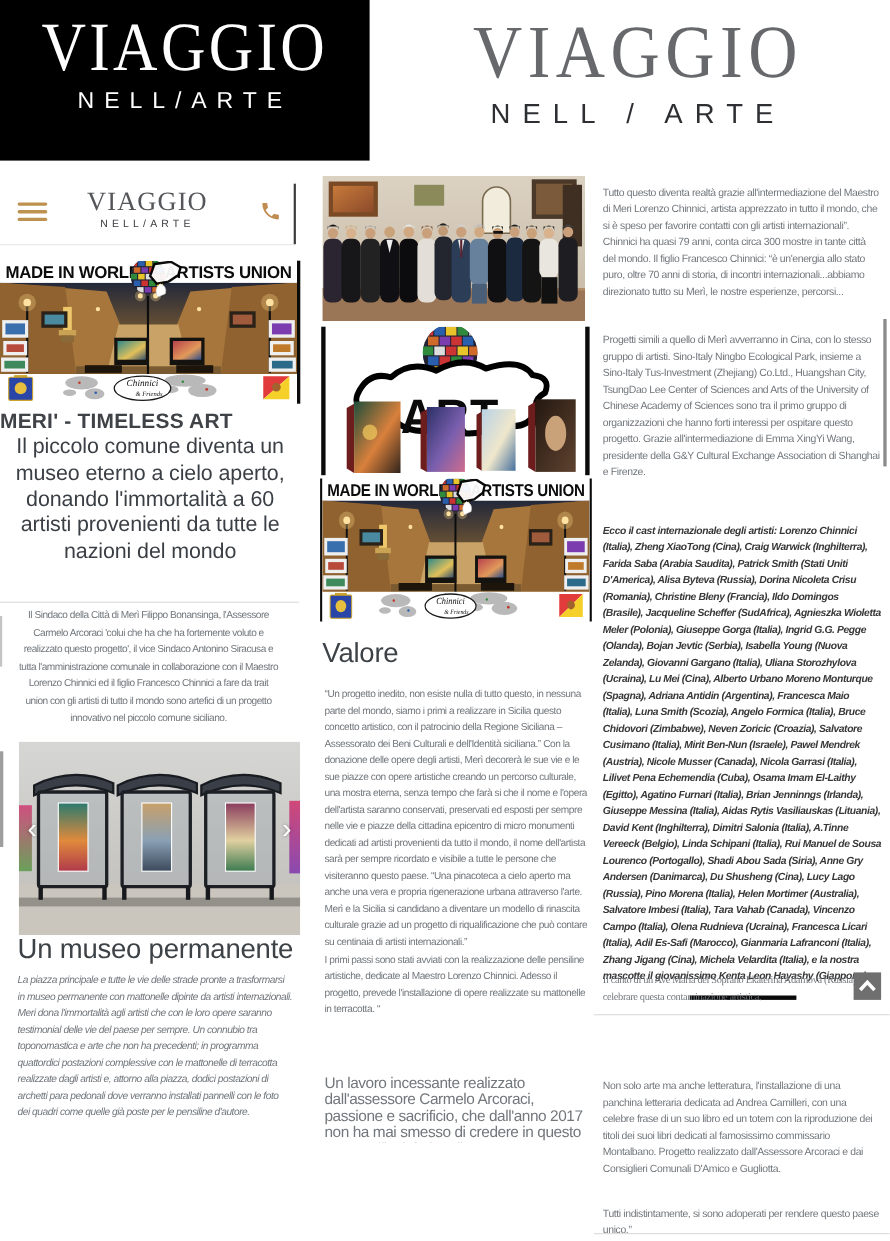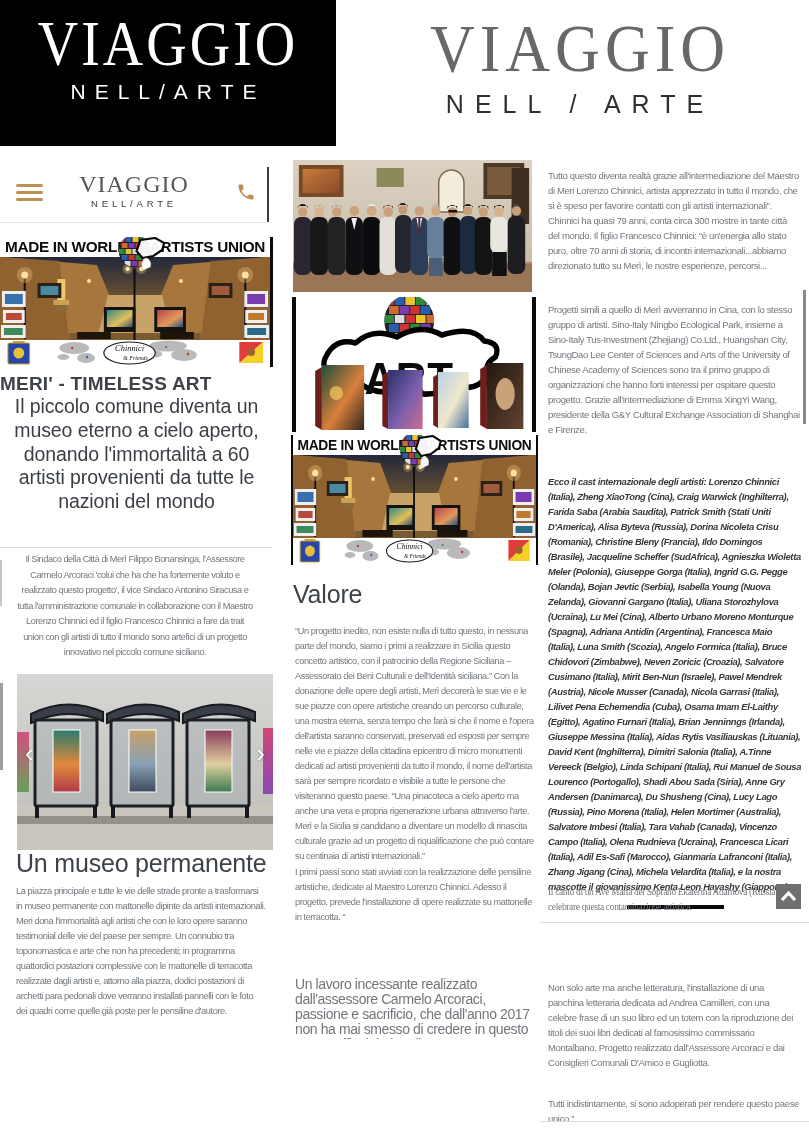--- a/index.html
+++ b/index.html
@@ -268,21 +268,21 @@
         <rect x="170" y="132" width="4" height="12" fill="#17191d"></rect>
           <rect x="228" y="132" width="4" height="12" fill="#17191d"></rect>
       </g>
       <rect x="246" y="54" width="10" height="66" fill="url(#pD)"></rect>
     </svg>
     <span class="abs chev" style="left:8px;top:66px;">‹</span>
     <span class="abs chev" style="right:8px;top:66px;">›</span>
   </div>
 
   <div class="abs h2" style="left:16px;top:849px;">Un museo permanente</div>
-  <div class="abs bt" style="left:16px;top:884px;width:250px;height:160px;overflow:hidden;white-space:pre-line;font-size:9.3px;letter-spacing:-0.45px;">La piazza principale e tutte le vie delle strade pronte a trasformarsi in museo permanente con mattonelle dipinte da artisti internazionali.
+  <div class="abs bt" style="left:16px;top:884px;width:250px;height:160px;overflow:hidden;white-space:pre-line;font-size:9.3px;letter-spacing:-0.45px;font-style:italic;">La piazza principale e tutte le vie delle strade pronte a trasformarsi in museo permanente con mattonelle dipinte da artisti internazionali.
 Meri dona l'immortalità agli artisti che con le loro opere saranno testimonial delle vie del paese per sempre. Un connubio tra toponomastica e arte che non ha precedenti; in programma quattordici postazioni complessive con le mattonelle di terracotta realizzate dagli artisti e, attorno alla piazza, dodici postazioni di archetti para pedonali dove verranno installati pannelli con le foto dei quadri come quelle già poste per le pensiline d'autore.</div>
 
   <div class="abs" style="left:0;top:560px;width:2px;height:46px;background:#c4c4c4;"></div>
   <div class="abs" style="left:0;top:683px;width:3px;height:87px;background:#9e9e9e;"></div>
 
   <div class="abs imgbox" style="left:293px;top:160px;width:239px;height:132px;">
     <svg class="scene" viewBox="0 0 246 132" preserveAspectRatio="none">
       <defs>
         <linearGradient id="gWall" x1="0" y1="0" x2="0" y2="1">
             <stop offset="0" stop-color="#dcd2c2"></stop>

